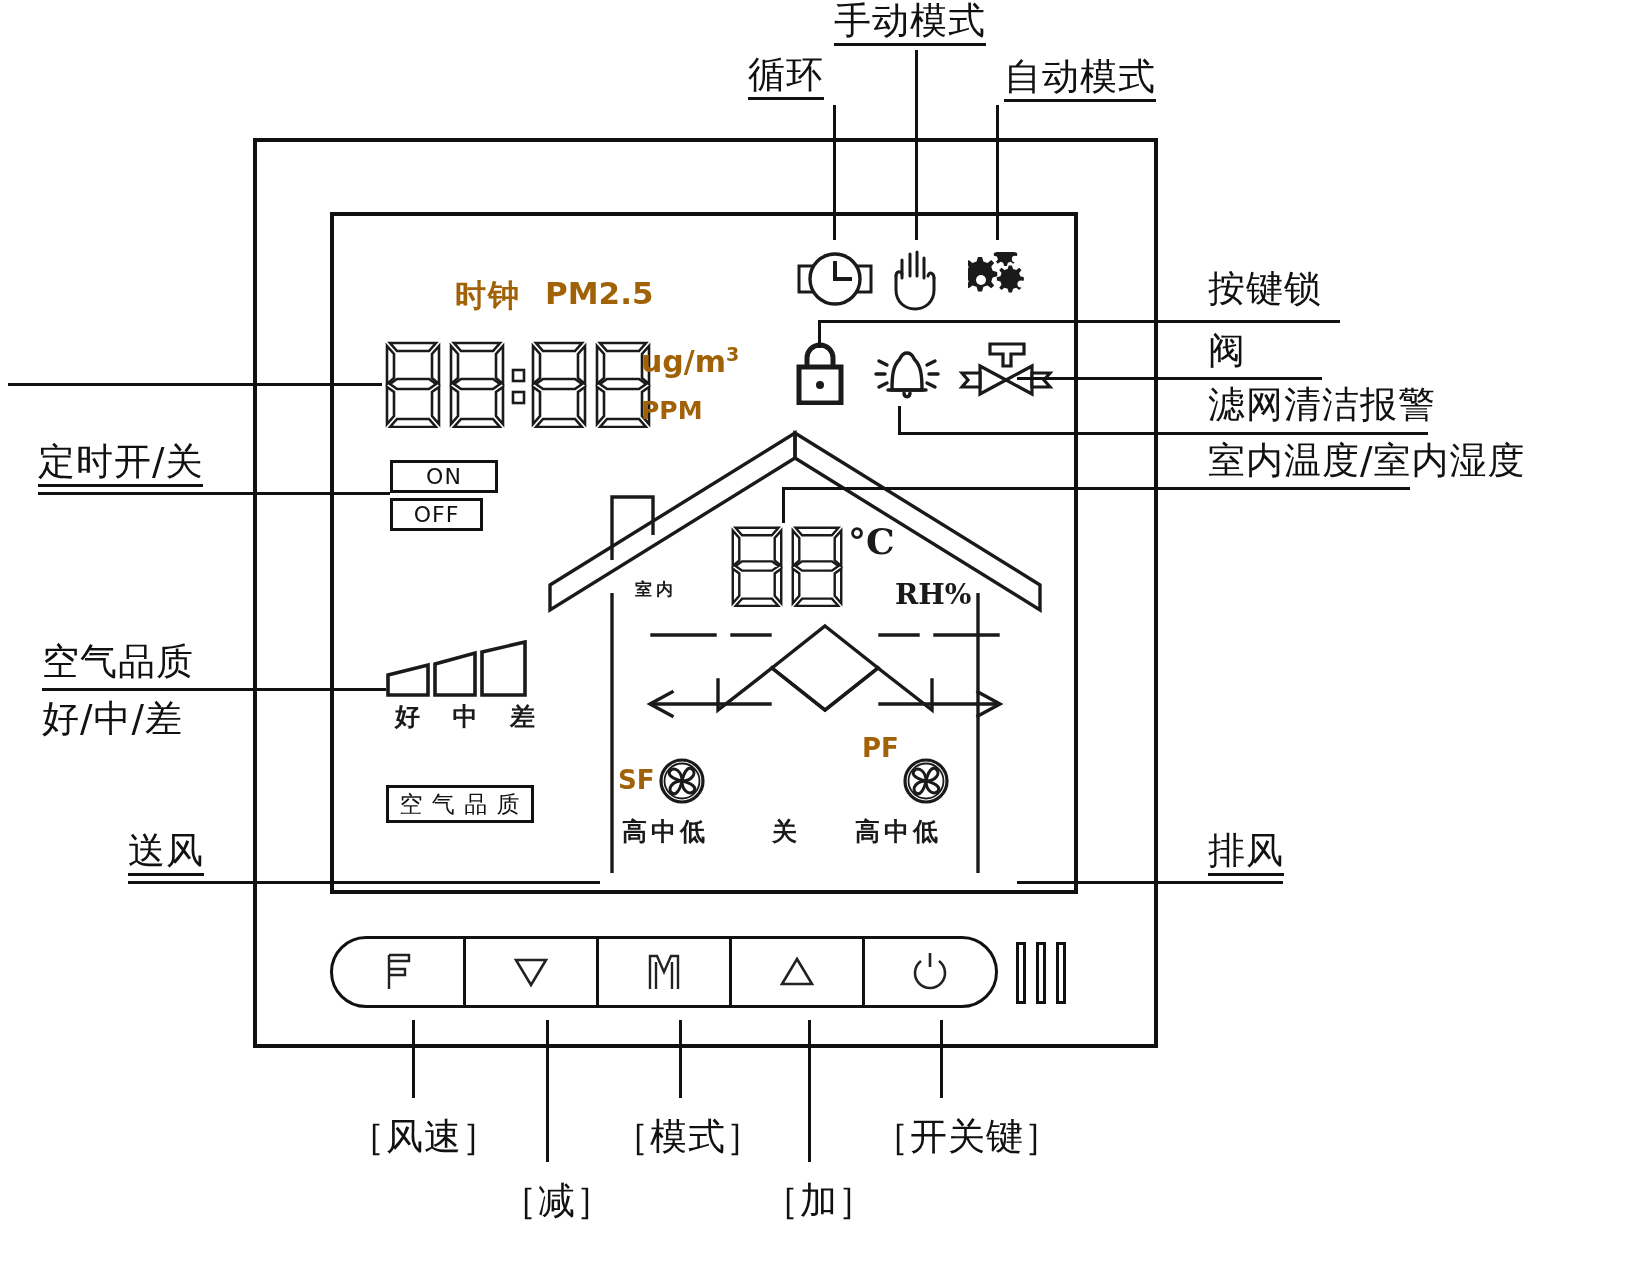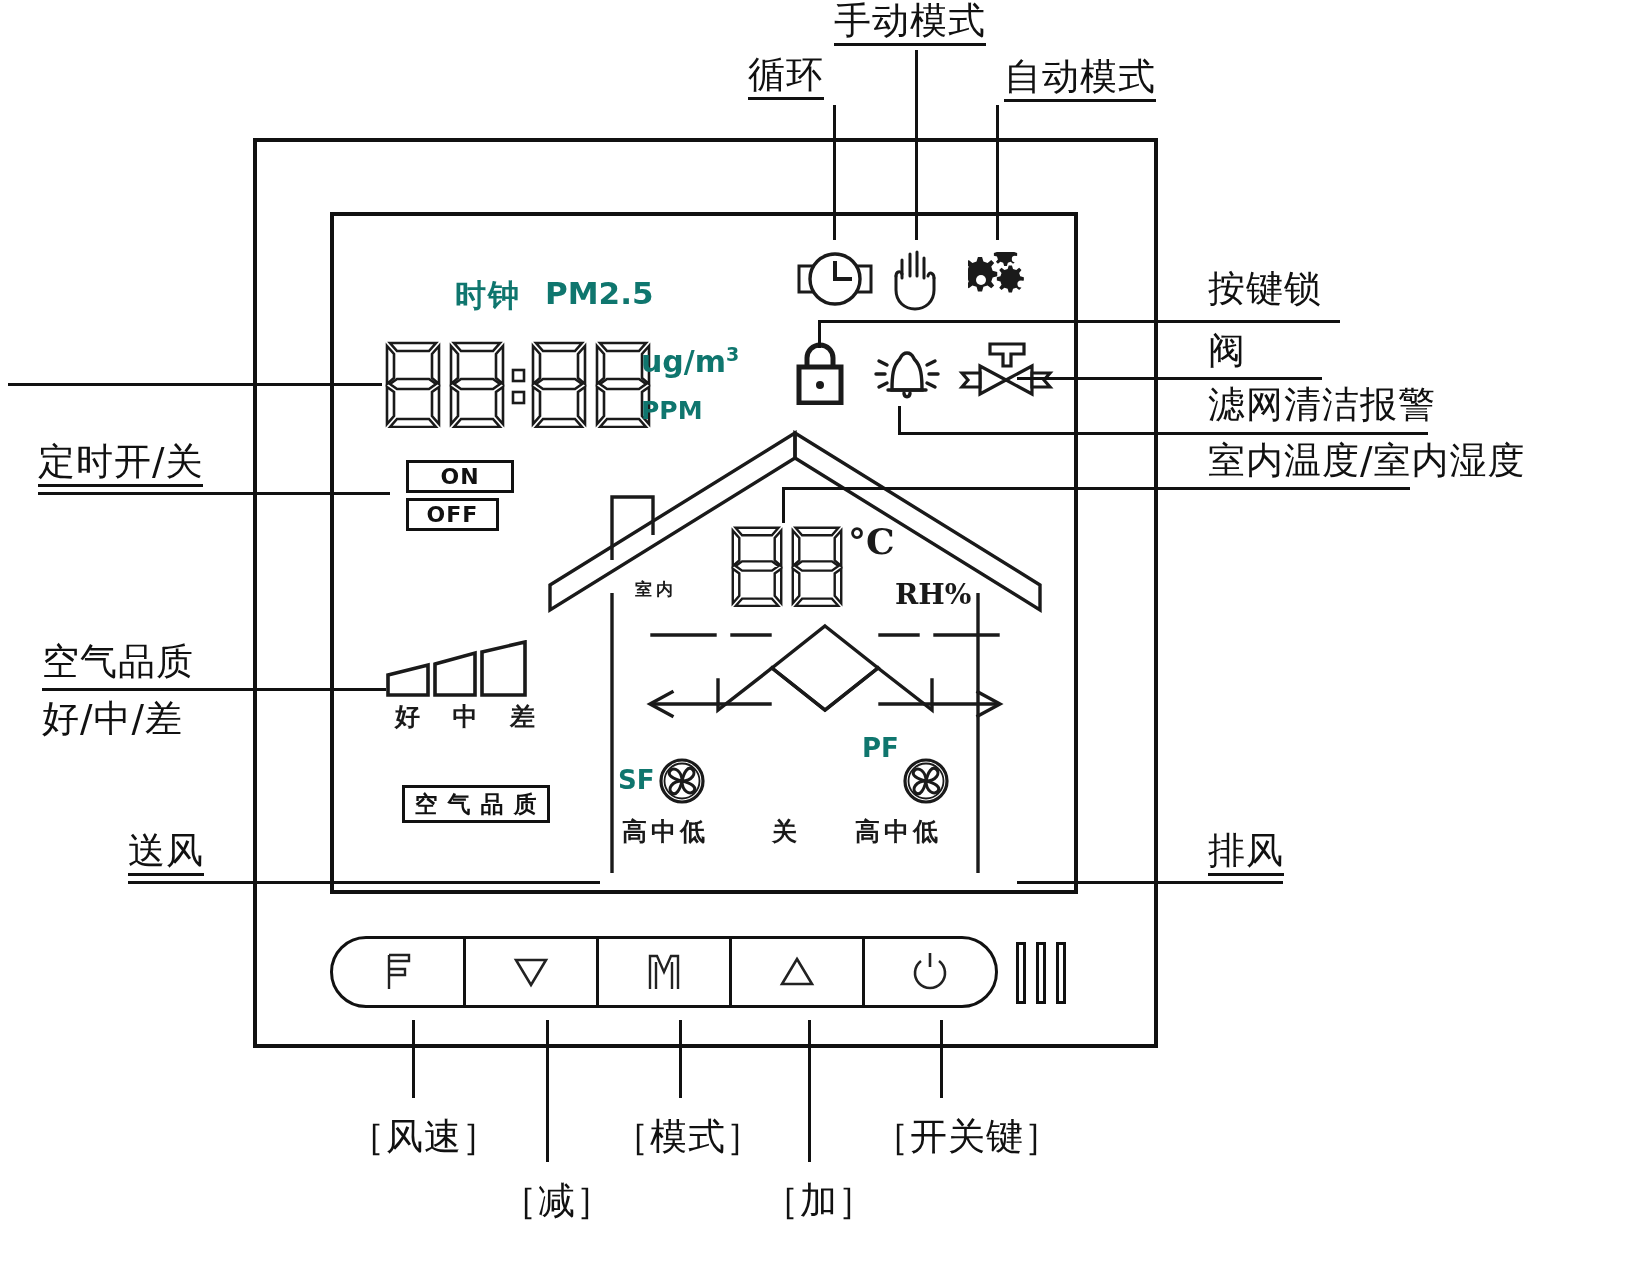--- a/index.html
+++ b/index.html
@@ -53,40 +53,39 @@
   }
 
   
   .seg-group { position:absolute; display:flex; align-items:center; }
 
   
   .lcd-label {
     position:absolute;
     font-family:"DejaVu Sans","Liberation Sans",sans-serif;
     font-weight:bold;
-    color:#0f766e;
+    color:#a16207;
     white-space:nowrap;
   }
   .lcd-serif {
     font-family:"DejaVu Serif","Liberation Serif",serif;
     font-weight:bold;
   }
 
   .boxlabel {
     position:absolute;
     border:3px solid #111;
     box-sizing:border-box;
     display:flex;
     align-items:center;
     justify-content:center;
-    font-weight:bold;
+    font-weight:normal;
     color:#111;
     background:#fff;
     font-family:"DejaVu Sans","Liberation Sans",sans-serif;
-    margin-left:16px;
   }
 
   
   .btnbar {
     position:absolute;
     left:330px; top:936px;
     width:668px; height:72px;
     border:3px solid #111;
     border-radius:36px;
     box-sizing:border-box;

